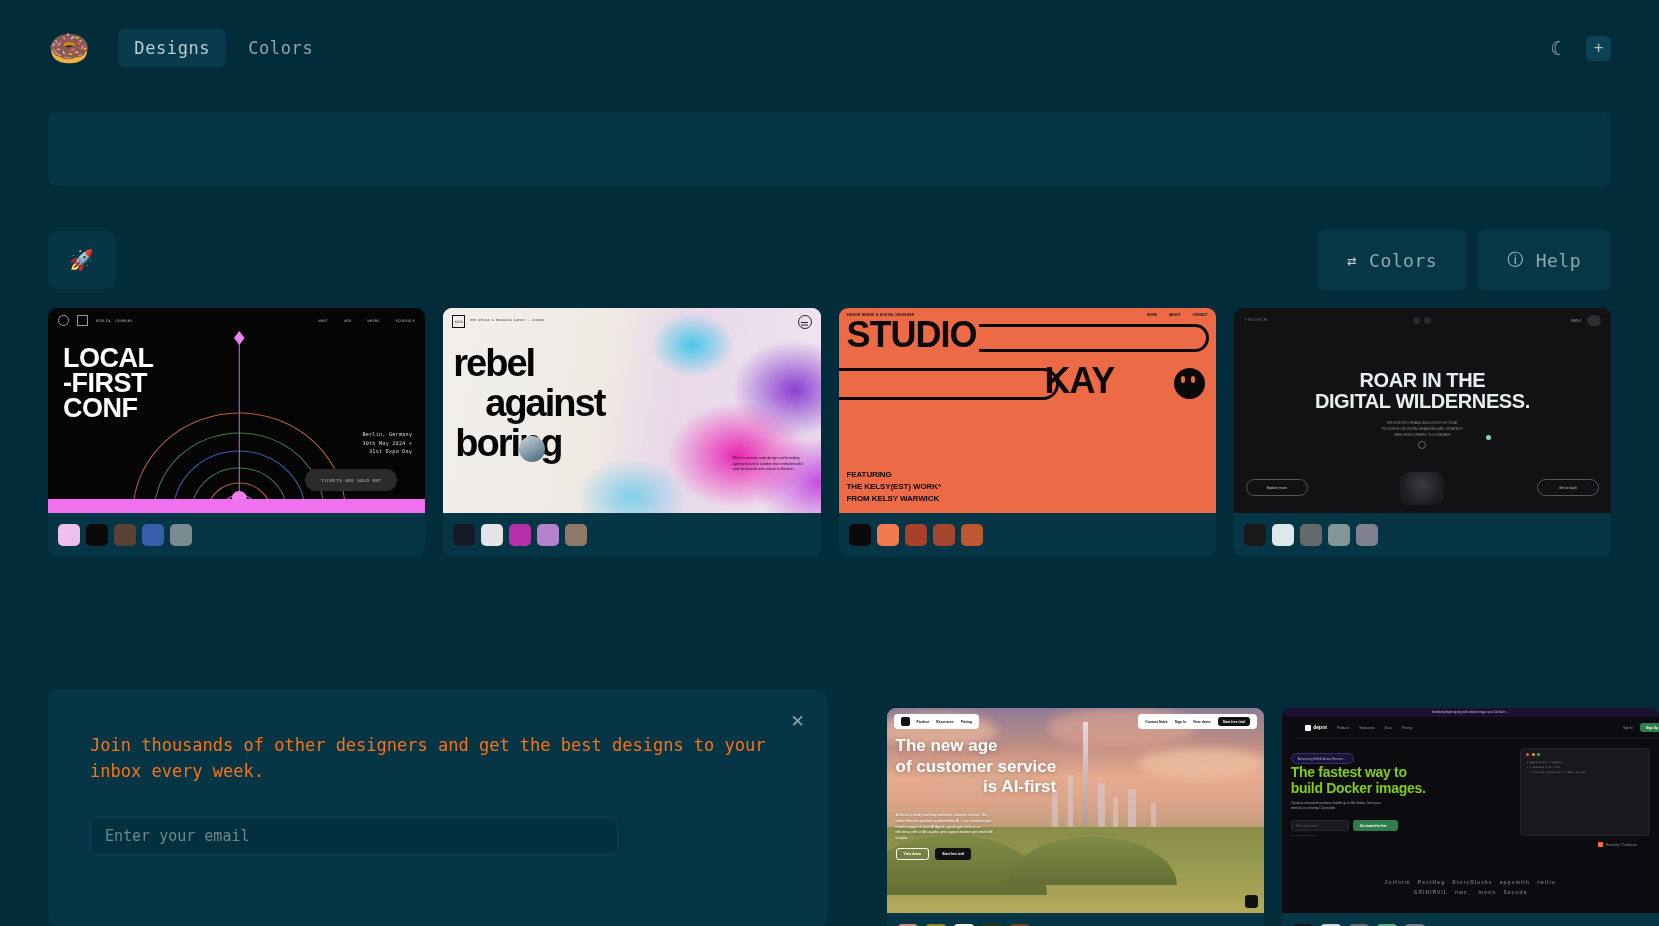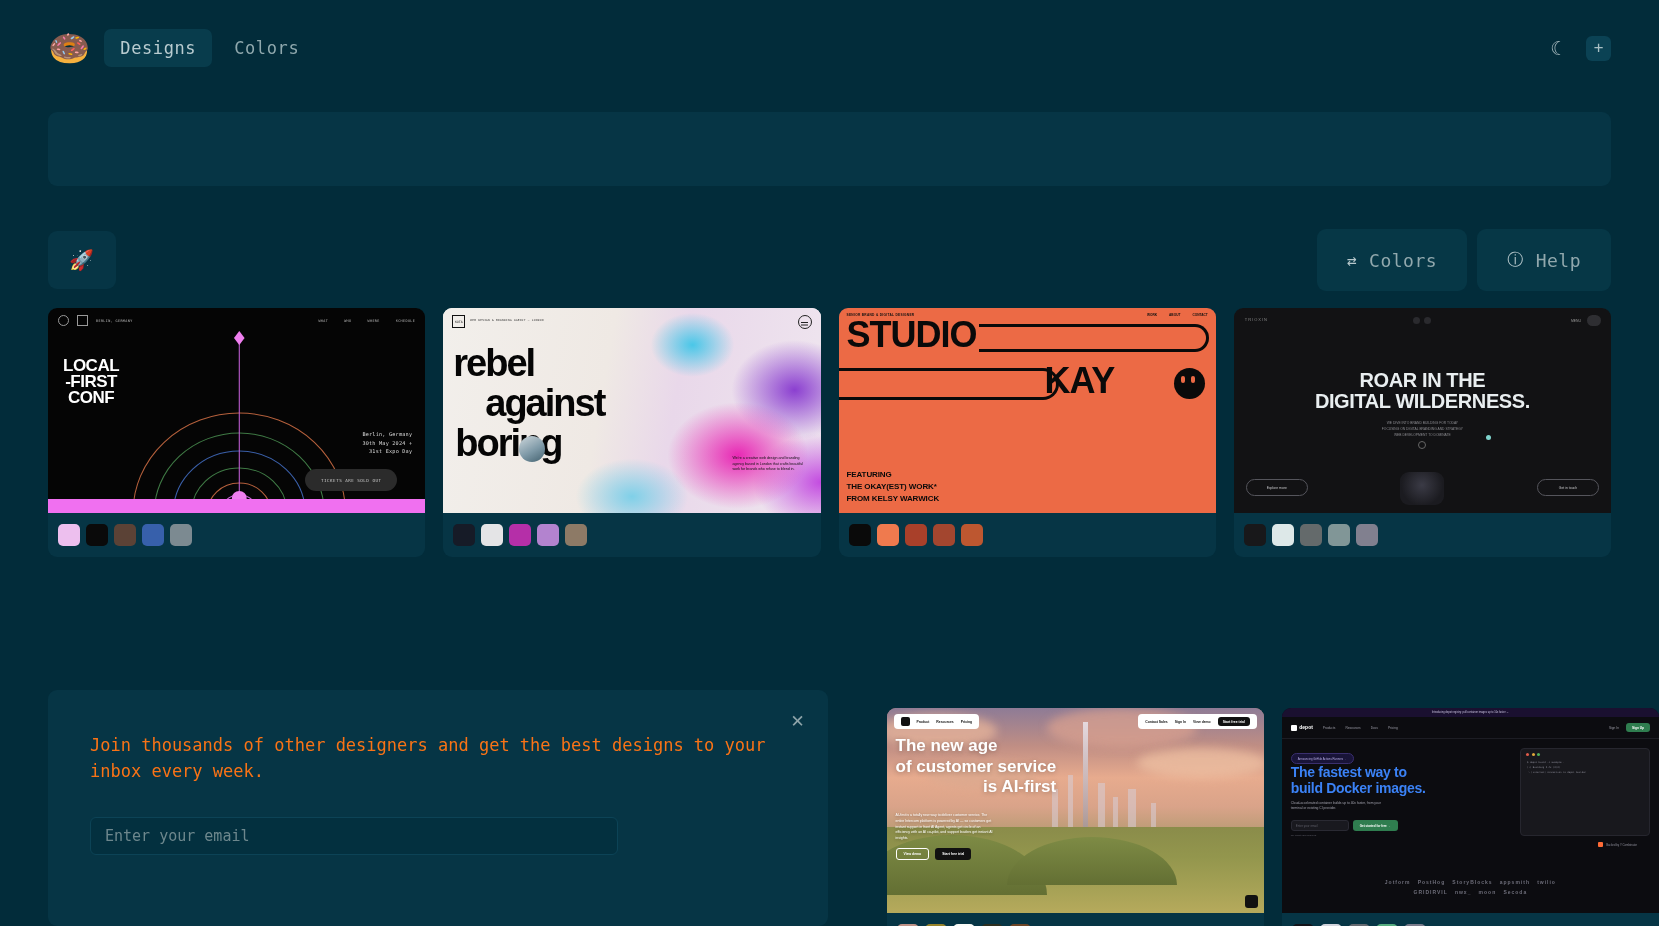--- a/index.html
+++ b/index.html
@@ -10,21 +10,21 @@
     overflow: hidden;
   }
   .app { width: 1659px; height: 926px; position: relative; }
 
   
   .header {
     height: 96px; display: flex; align-items: center;
     padding: 0 48px; gap: 14px;
   }
   .logo { font-size: 34px; line-height: 1; user-select: none; }
-  .nav { display: flex; align-items: center; gap: 6px; }
+  .nav { display: flex; align-items: center; gap: 6px; margin-left: 14px; }
   .nav-item {
     font-size: 17px; color: #8fa8ad; letter-spacing: .6px;
     padding: 9px 16px; border-radius: 7px;
   }
   .nav-item.active { background: #083c4c; color: #b9ccd0; }
   .header-right { margin-left: auto; display: flex; align-items: center; gap: 24px; }
   .moon-icon { font-size: 19px; color: #9fb3b8; }
   .plus-btn {
     width: 25px; height: 25px; border-radius: 6px; background: #0b4254;
     color: #a9bfc4; font-size: 16px; display: flex; align-items: center;
@@ -71,22 +71,22 @@
   .sw { width: 22px; height: 22px; border-radius: 5px; }
 
   
   .t1 { background: #050505; }
   .t1 .topbar { position:absolute; top:7px; left:10px; right:10px; display:flex;
     align-items:center; gap:8px; font-size:3.4px; color:#bbb; letter-spacing:.4px; }
   .t1 .mark { width:11px; height:11px; border:.6px solid #999; border-radius:50%; }
   .t1 .mark2 { width:11px; height:11px; border:.6px solid #999; }
   .t1 .tnav { margin-left:auto; display:flex; gap:16px; }
   .t1 .bigtext {
-    position:absolute; left:15px; top:50px; color:#fff; font-family:"Liberation Sans",sans-serif;
-    font-weight:bold; font-size:17px; line-height:.93; letter-spacing:-.5px;text-align:center;
+    position:absolute; left:15px; top:38px; color:#fff; font-family:"Liberation Sans",sans-serif;
+    font-weight:bold; font-size:27px; line-height:.93; letter-spacing:-.5px;
   }
   .t1 .arcs { position:absolute; left:0; top:0; width:100%; height:100%; }
   .t1 .meta { position:absolute; right:13px; top:122px; color:#ddd; font-size:5.2px;
     line-height:1.65; text-align:right; letter-spacing:.2px; }
   .t1 .pill { position:absolute; right:28px; bottom:22px; width:92px; height:22px;
     border-radius:12px; background:#2b2b2b; color:#c9c9c9; font-size:4.2px;
     display:flex; align-items:center; justify-content:center; letter-spacing:.5px; }
   .t1 .bottombar { position:absolute; left:0; bottom:0; width:100%; height:14px; background:#f070f0; }
 
   
@@ -215,21 +215,21 @@
     border-bottom:.5px solid #1d1d24;}
   .t6 .nav .logo { color:#fff; font-weight:bold; font-size:5px; display:flex;
     align-items:center; gap:2.5px;}
   .t6 .nav .logo b { width:6px; height:6px; background:#fff; border-radius:1px; display:block;}
   .t6 .nav .right { margin-left:auto; display:flex; align-items:center; gap:7px;}
   .t6 .nav .signup { background:#2f7d4f; color:#fff; border-radius:3px; padding:2.5px 6px;
     font-weight:bold;}
   .t6 .badge { position:absolute; left:9px; top:45px; background:#191438; color:#b9aee8;
     border:.5px solid #3a2f6e; border-radius:7px; padding:2.5px 6px; font-size:2.8px;
     font-family:"Liberation Sans",sans-serif;}
-  .t6 .hl { position:absolute; left:9px; top:56px; color:#3b82f6; font-family:"Liberation Sans",sans-serif;
+  .t6 .hl { position:absolute; left:9px; top:56px; color:#84cc16; font-family:"Liberation Sans",sans-serif;
     font-weight:bold; font-size:14px; line-height:1.17; letter-spacing:-.3px;}
   .t6 .sub { position:absolute; left:9px; top:93px; width:96px; font-size:3.3px;
     line-height:1.6; color:#a0a0ab; font-family:"Liberation Sans",sans-serif;}
   .t6 .row { position:absolute; left:9px; top:112px; display:flex; gap:4px; align-items:stretch;}
   .t6 .field { width:58px; height:11px; background:#19191f; border:.5px solid #2a2a33;
     border-radius:3px; color:#5d5d68; font-size:3px; display:flex; align-items:center;
     padding-left:4px; font-family:"Liberation Sans",sans-serif;}
   .t6 .go { background:#2f7d4f; color:#fff; border-radius:3px; font-size:3px; padding:0 7px;
     display:flex; align-items:center; font-family:"Liberation Sans",sans-serif; font-weight:bold;}
   .t6 .note { position:absolute; left:9px; top:126px; font-size:2.5px; color:#5e5e69;
@@ -381,21 +381,21 @@
           <span>ABOUT</span>
           <span>CONTACT</span>
         </div>
         <div class="tube1"></div>
         <div class="tube2"></div>
         <div class="big s1">STUDIO</div>
         <div class="big s2">KAY</div>
         <div class="smiley"></div>
         <div class="feat">
           <div>FEATURING</div>
-          <div>THE OKAY(EST) WORK*</div>
+          <div>THE KELSY(EST) WORK*</div>
           <div>FROM KELSY WARWICK</div>
         </div>
       </div>
       <div class="swatches">
         <div class="sw" style="background:#0a0a0a"></div>
         <div class="sw" style="background:#ef7a4e"></div>
         <div class="sw" style="background:#a9402a"></div>
         <div class="sw" style="background:#a3462f"></div>
         <div class="sw" style="background:#bd5730"></div>
       </div>

